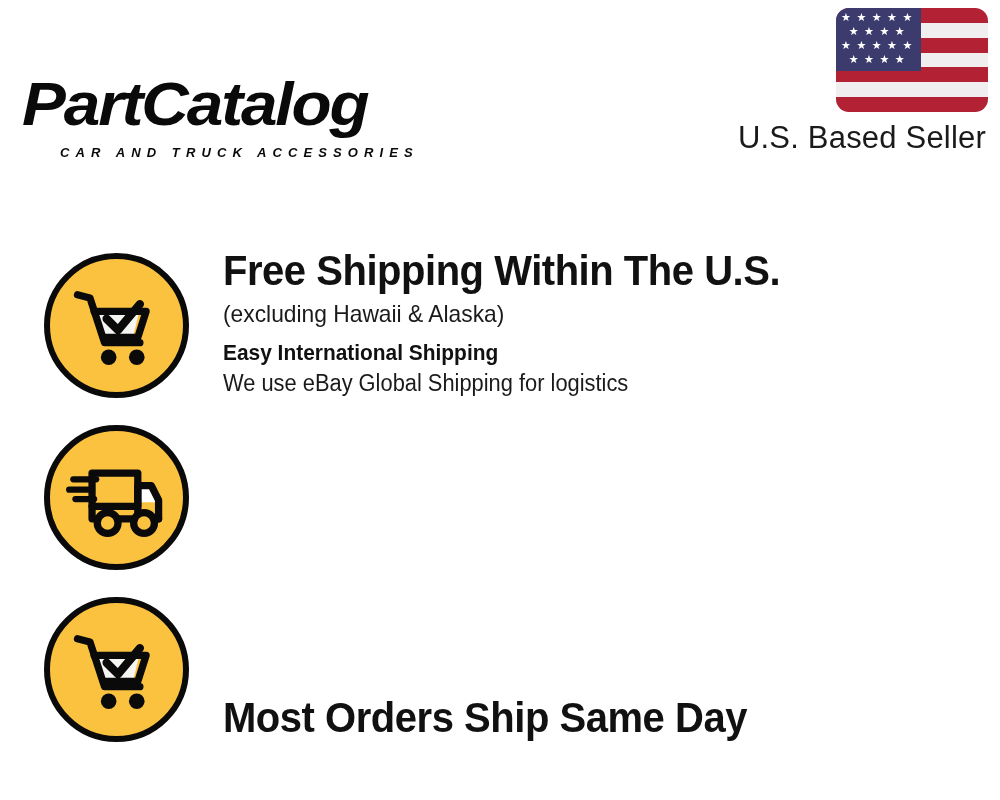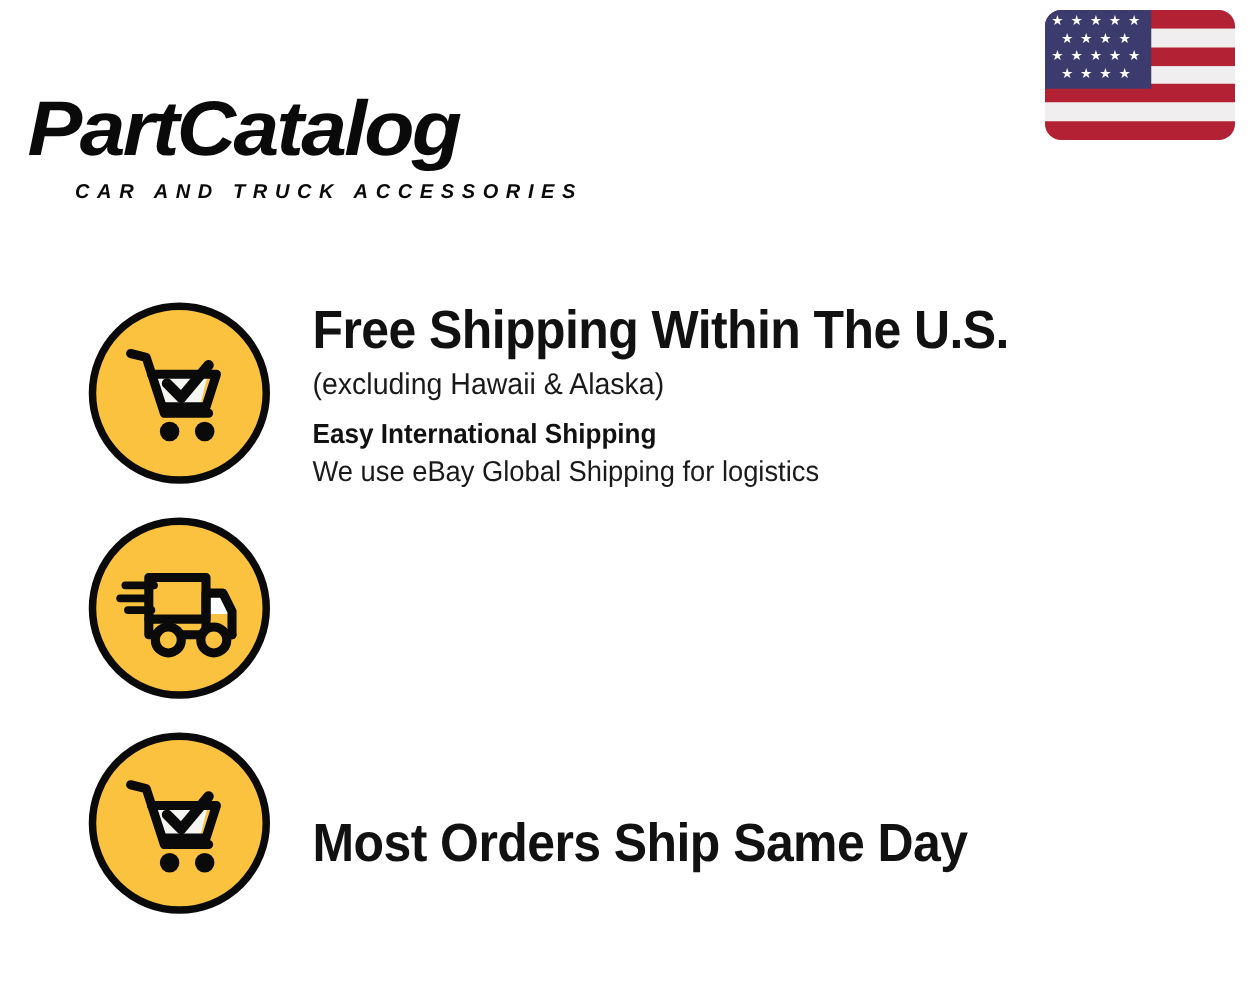--- a/index.html
+++ b/index.html
@@ -52,21 +52,21 @@
     transform: scaleX(1.06);
     transform-origin: left center;
   }
   .brand-tagline {
     position: absolute;
     left: 38px;
     top: 76px;
     font-family: "Liberation Sans", sans-serif;
     font-weight: 700;
     font-style: italic;
-    font-size: 16px;
+    font-size: 13px;
     letter-spacing: 6.1px;
     color: #0a0a0a;
     white-space: nowrap;
   }
 
   
   .seller-badge {
     position: absolute;
     right: 12px;
     top: 8px;
@@ -139,22 +139,21 @@
     position: absolute;
     left: 0;
     top: 225px;
     width: 1000px;
   }
   .feature-row {
     position: absolute;
     left: 0;
     width: 844px;
     display: flex;
-    align-items: center;
-    padding-left: 27px;
+    align-items: flex-end;
   }
   .feature-row.row-0 { top: 0px;   height: 173px; }
   .feature-row.row-1 { top: 173px; height: 172px; }
   .feature-row.row-2 { top: 345px; height: 172px; }
 
   .icon-badge {
     position: relative;
     flex: 0 0 auto;
     margin-left: 44px;
     margin-top: 5px;
@@ -269,20 +268,21 @@
           <span class="flag-star" style="left:42%;top:50%">★</span>
           <span class="flag-star" style="left:60%;top:50%">★</span>
           <span class="flag-star" style="left:78%;top:50%">★</span>
 
           <span class="flag-star" style="left:15%;top:72%">★</span>
           <span class="flag-star" style="left:33%;top:72%">★</span>
           <span class="flag-star" style="left:51%;top:72%">★</span>
           <span class="flag-star" style="left:69%;top:72%">★</span>
         </div>
       </div>
+      <span class="seller-label">U.S. Based Seller</span>
     </div>
   </div>
 
   <div class="features">
 
     <div class="feature-row row-0">
       <div class="icon-badge">
         <svg viewBox="0 0 100 100" xmlns="http://www.w3.org/2000/svg">
           <path d="M30 34 L72 34 L66 58 L36 58 Z" fill="#f5f5f2"></path>
           <path d="M12 20 L24 23 L38 66 L72 66" fill="none" stroke="#0a0a0a" stroke-width="7" stroke-linecap="round" stroke-linejoin="round"></path>

